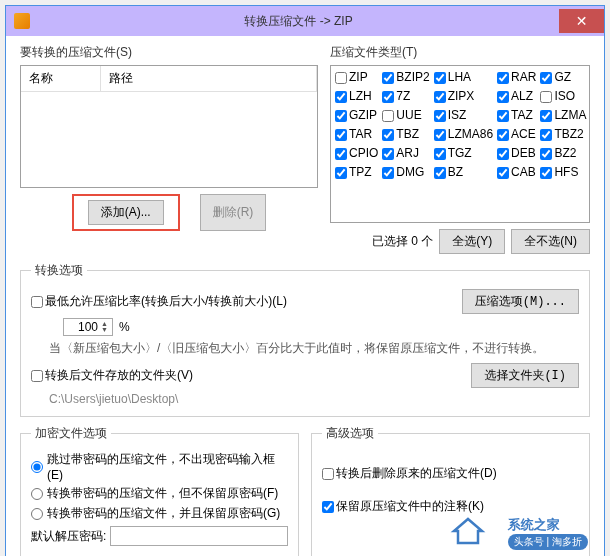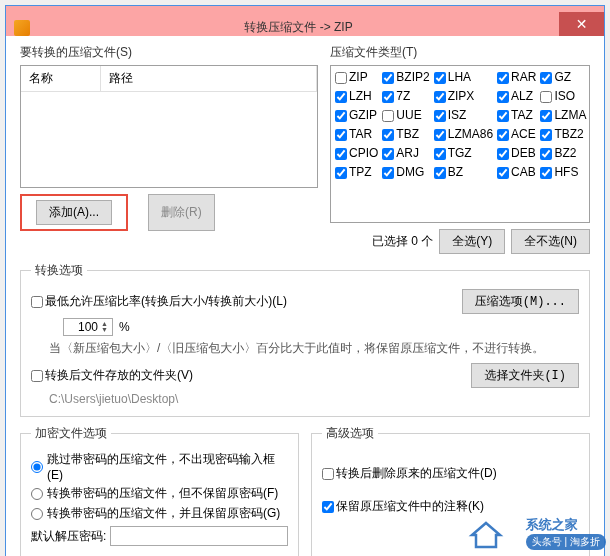--- a/index.html
+++ b/index.html
@@ -1,55 +1,55 @@
 <!DOCTYPE html>
 <html><head>
 <meta charset="utf-8">
 <style>
 * { box-sizing: border-box; margin: 0; padding: 0; font-family: "Microsoft YaHei", "SimSun", sans-serif; font-size: 12px; }
 body { background: #f0f0f0; width: 610px; height: 556px; overflow: hidden; }
 .window { background: #fff; border: 1px solid #4a90e2; width: 600px; margin: 5px; }
-.titlebar { display: flex; align-items: flex-end; height: 30px; background: #fca5a5; }
+.titlebar { display: flex; align-items: center; height: 30px; background: #c4b5fd; }
 .titlebar-icon { width: 16px; height: 16px; margin: 0 8px; background: linear-gradient(135deg,#f5a623,#e67e00); border-radius: 2px; }
 .titlebar-title { flex: 1; text-align: center; color: #333; }
 .titlebar-close { width: 45px; height: 24px; background: #c75050; color: #fff; display: flex; align-items: center; justify-content: center; font-size: 14px; cursor: pointer; }
 .content { padding: 8px 14px; }
 .columns { display: flex; gap: 12px; }
 .col { display: flex; flex-direction: column; }
 .col-left { flex: 1; }
 .col-right { width: 260px; }
 .label { margin-bottom: 4px; color: #333; }
 .listbox { border: 1px solid #a0a0a0; height: 123px; background: #fff; }
 .listhead { display: flex; background: #fff; border-bottom: 1px solid #e0e0e0; }
 .listhead span { padding: 4px 8px; border-right: 1px solid #e0e0e0; }
 .typebox { border: 1px solid #a0a0a0; height: 158px; background: #fff; padding: 4px; overflow: hidden; }
 .typegrid { display: grid; grid-template-columns: repeat(5, 1fr); gap: 4px 4px; }
 .cb { display: flex; align-items: center; gap: 2px; line-height: 15px; }
 .cb input { width: 12px; height: 12px; }
-.rowbtns { display: flex; gap: 20px; margin-top: 6px; }
+.rowbtns { display: flex; justify-content: center; gap: 20px; margin-top: 6px; }
 .btn { border: 1px solid #adadad; background: #e1e1e1; padding: 3px 12px; cursor: pointer; }
 .btn:disabled { color: #888; }
 .btn-hl { border: 2px solid #e74c3c; padding: 4px 14px; }
 .selrow { display: flex; align-items: center; justify-content: flex-end; gap: 6px; margin-top: 6px; }
 fieldset { border: 1px solid #d0d0d0; margin-top: 8px; padding: 6px 10px 10px; }
 legend { padding: 0 4px; color: #333; }
 .line { display: flex; align-items: center; gap: 6px; margin: 4px 0; }
 .spin { border: 1px solid #aaa; width: 50px; padding: 1px 4px; background: #fff; display: flex; align-items: center; }
 .spin input { border: none; width: 30px; text-align: right; outline: none; }
 .spin-btns { display: flex; flex-direction: column; margin-left: auto; }
 .spin-btns span { font-size: 7px; line-height: 6px; color: #555; cursor: pointer; }
 .hint { color: #555; margin-left: 18px; }
 .path { color: #888; margin-left: 18px; }
 .twocol { display: flex; gap: 12px; }
 .twocol fieldset { flex: 1; }
 .radio { display: flex; align-items: center; gap: 4px; margin: 3px 0; }
 .radio input { width: 12px; height: 12px; }
 .pwline { display: flex; align-items: center; gap: 4px; margin-top: 4px; }
 .pwline input[type=text] { flex: 1; border: 1px solid #aaa; padding: 2px; }
-.watermark { position: fixed; bottom: 6px; right: 4px; display: flex; align-items: flex-end; gap: 22px; opacity: .9; }
+.watermark { position: fixed; bottom: 6px; right: 22px; display: flex; align-items: flex-start; gap: 22px; opacity: .9; }
 .wm-logo { width: 36px; height: 30px; }
 .wm-logo svg { width: 100%; height: 100%; }
 .wm-text { color: #2a6fbf; font-size: 13px; font-weight: bold; }
 .wm-sub { background: #2a6fbf; color: #fff; font-size: 10px; border-radius: 8px; padding: 1px 6px; }
 .mr { margin-left: auto; font-family: Liberation Mono, monospace; }
 </style>
 </head>
 <body>
 
 <div class="window">

